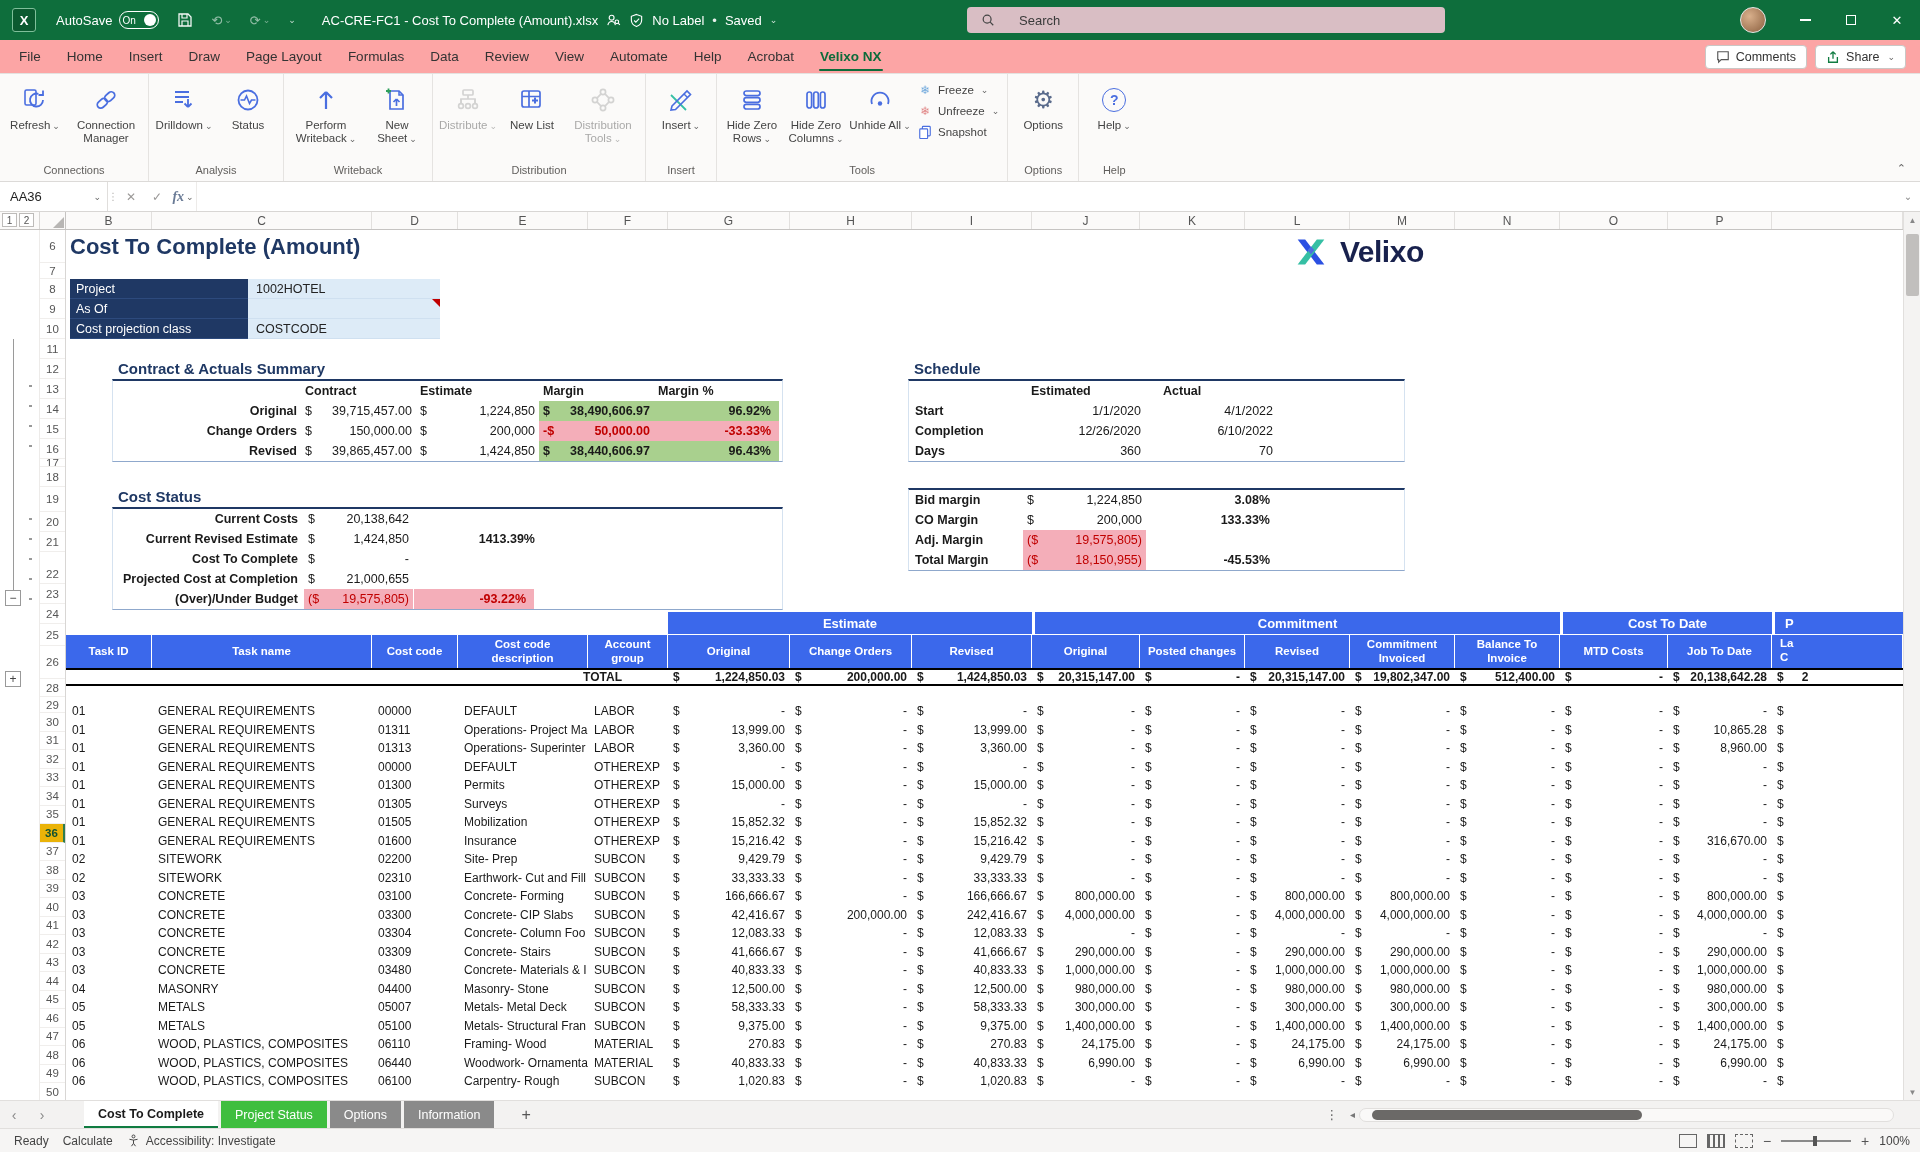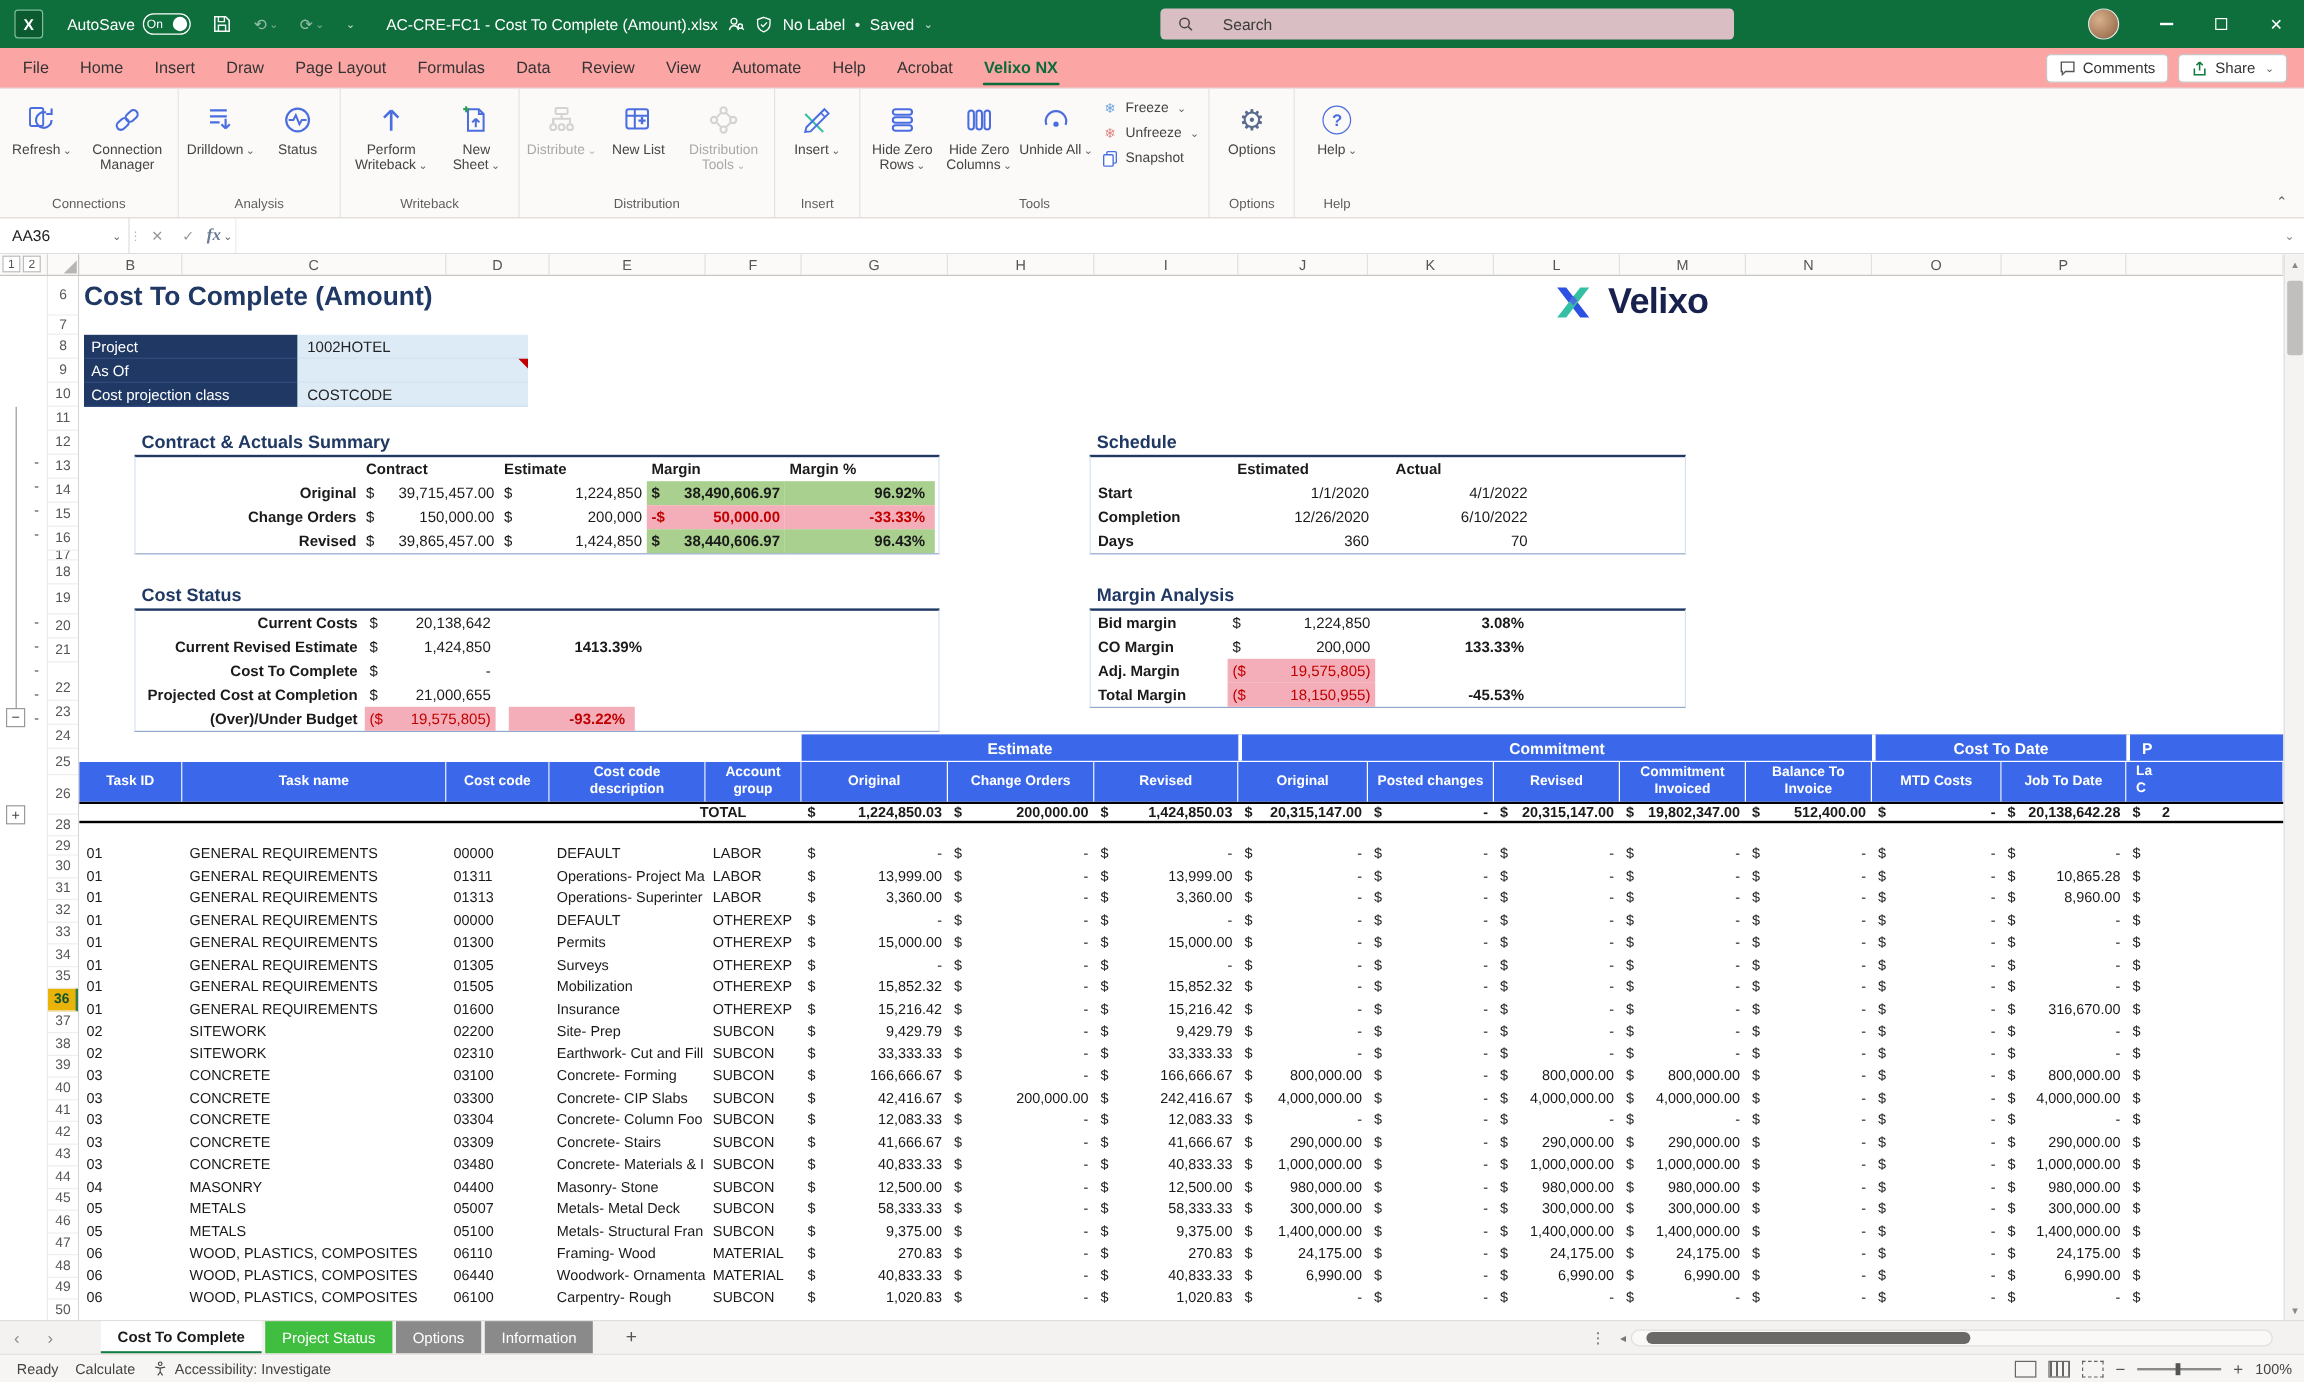--- a/index.html
+++ b/index.html
@@ -735,27 +735,26 @@
                 <span>21,000,655</span>
               </span>
             <span class="cell pctcell" style="width:127px;margin-left:3px"></span>
           </div>
           <div class="srow">
             <span class="cell rlab" style="width:189px">(Over)/Under Budget</span>
             <span class="cell money bad" style="width:109px;margin-left:2px;font-weight:normal">
                 <i>($</i>
                 <span>19,575,805)</span>
               </span>
-            <span class="cell pctcell bad" style="width:105px;margin-left:11px">-93.22%</span>
+            <span class="cell pctcell bad" style="width:120px;margin-left:1px">-93.22%</span>
           </div>
         </div>
       </div>
 
       <div class="sec" style="left:842px;top:258px;width:497px">
-        <div class="sec-title">Margin Analysis</div>
         <div class="sec-body">
           <div class="srow">
             <span class="cell llab" style="width:114px">Bid margin</span>
             <span class="cell money" style="width:123px">
                 <i>$</i>
                 <span>1,224,850</span>
               </span>
             <span class="cell pctcell" style="width:132px;font-weight:bold">3.08%</span>
           </div>
           <div class="srow">

